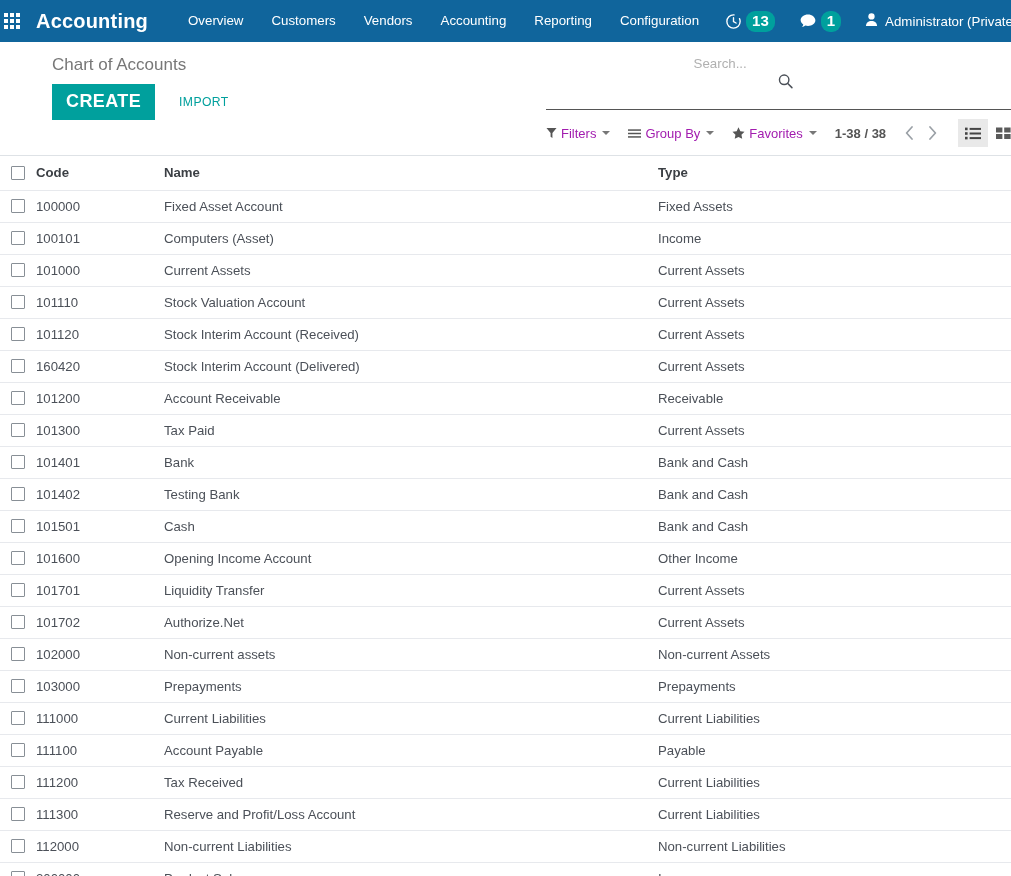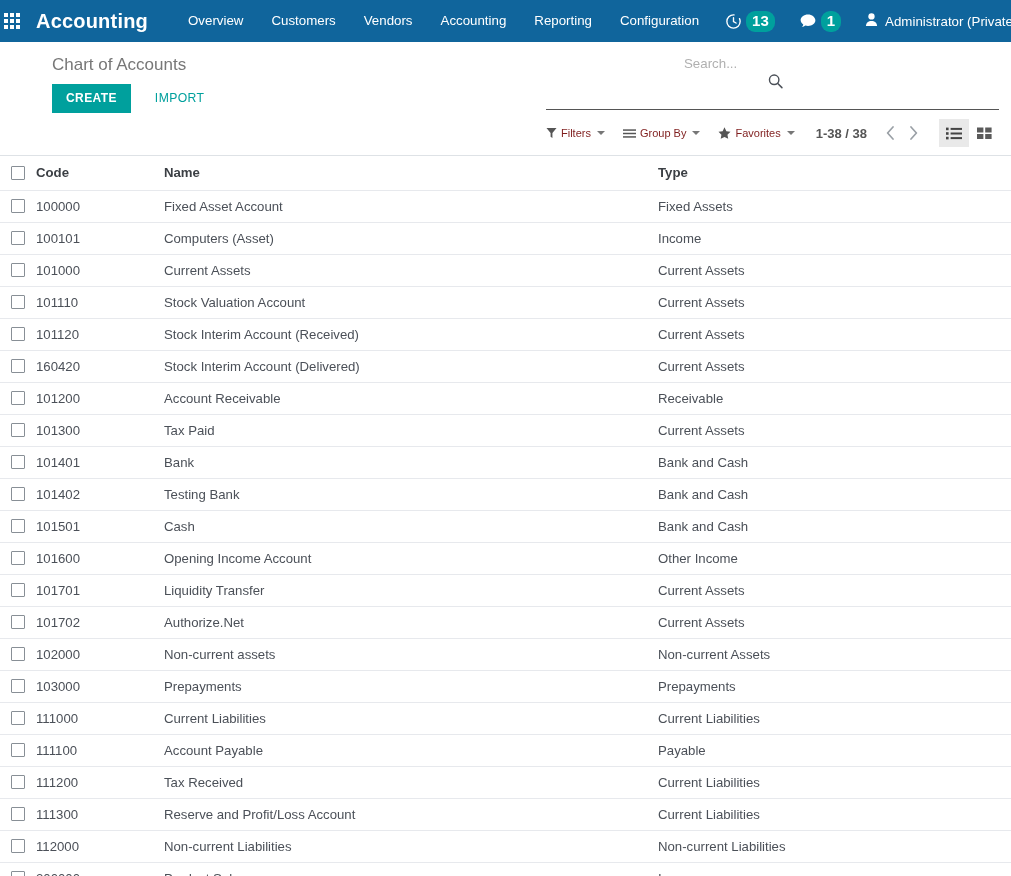--- a/index.html
+++ b/index.html
@@ -97,21 +97,21 @@
   .breadcrumb {
     font-size: 17px;
     color: #777777;
     padding: 13px 0 9px 0;
     white-space: nowrap;
   }
   .btn-row { display: flex; align-items: center; padding-bottom: 10px; }
   .btn-create {
     background: #00a09d;
     color: #ffffff;
-    font-size: 12px;
+    font-size: 18px;
     font-weight: bold;
     letter-spacing: .4px;
     border: none;
     padding: 7px 14px 8px;
     cursor: pointer;
     font-family: inherit;
   }
   .btn-import {
     background: transparent;
     color: #00a09d;
@@ -145,22 +145,22 @@
   }
   .search-input::placeholder { color: #b0b0b0; }
   .search-icon { cursor: pointer; display: flex; padding-left: 6px; }
 
   .filter-row {
     display: flex; align-items: center;
     padding: 9px 0 8px 0;
   }
   .fbtn {
     display: flex; align-items: center;
-    font-size: 11px;
-    color: #7f1d1d;
+    font-size: 13px;
+    color: #a21caf;
     padding: 2px 6px 2px 0;
     margin-right: 12px;
     cursor: pointer;
     white-space: nowrap;
   }
   .fbtn .ficon { margin-right: 4px; display: flex; }
   .fbtn .dcaret {
     width: 0; height: 0;
     border-left: 4px solid transparent;
     border-right: 4px solid transparent;

